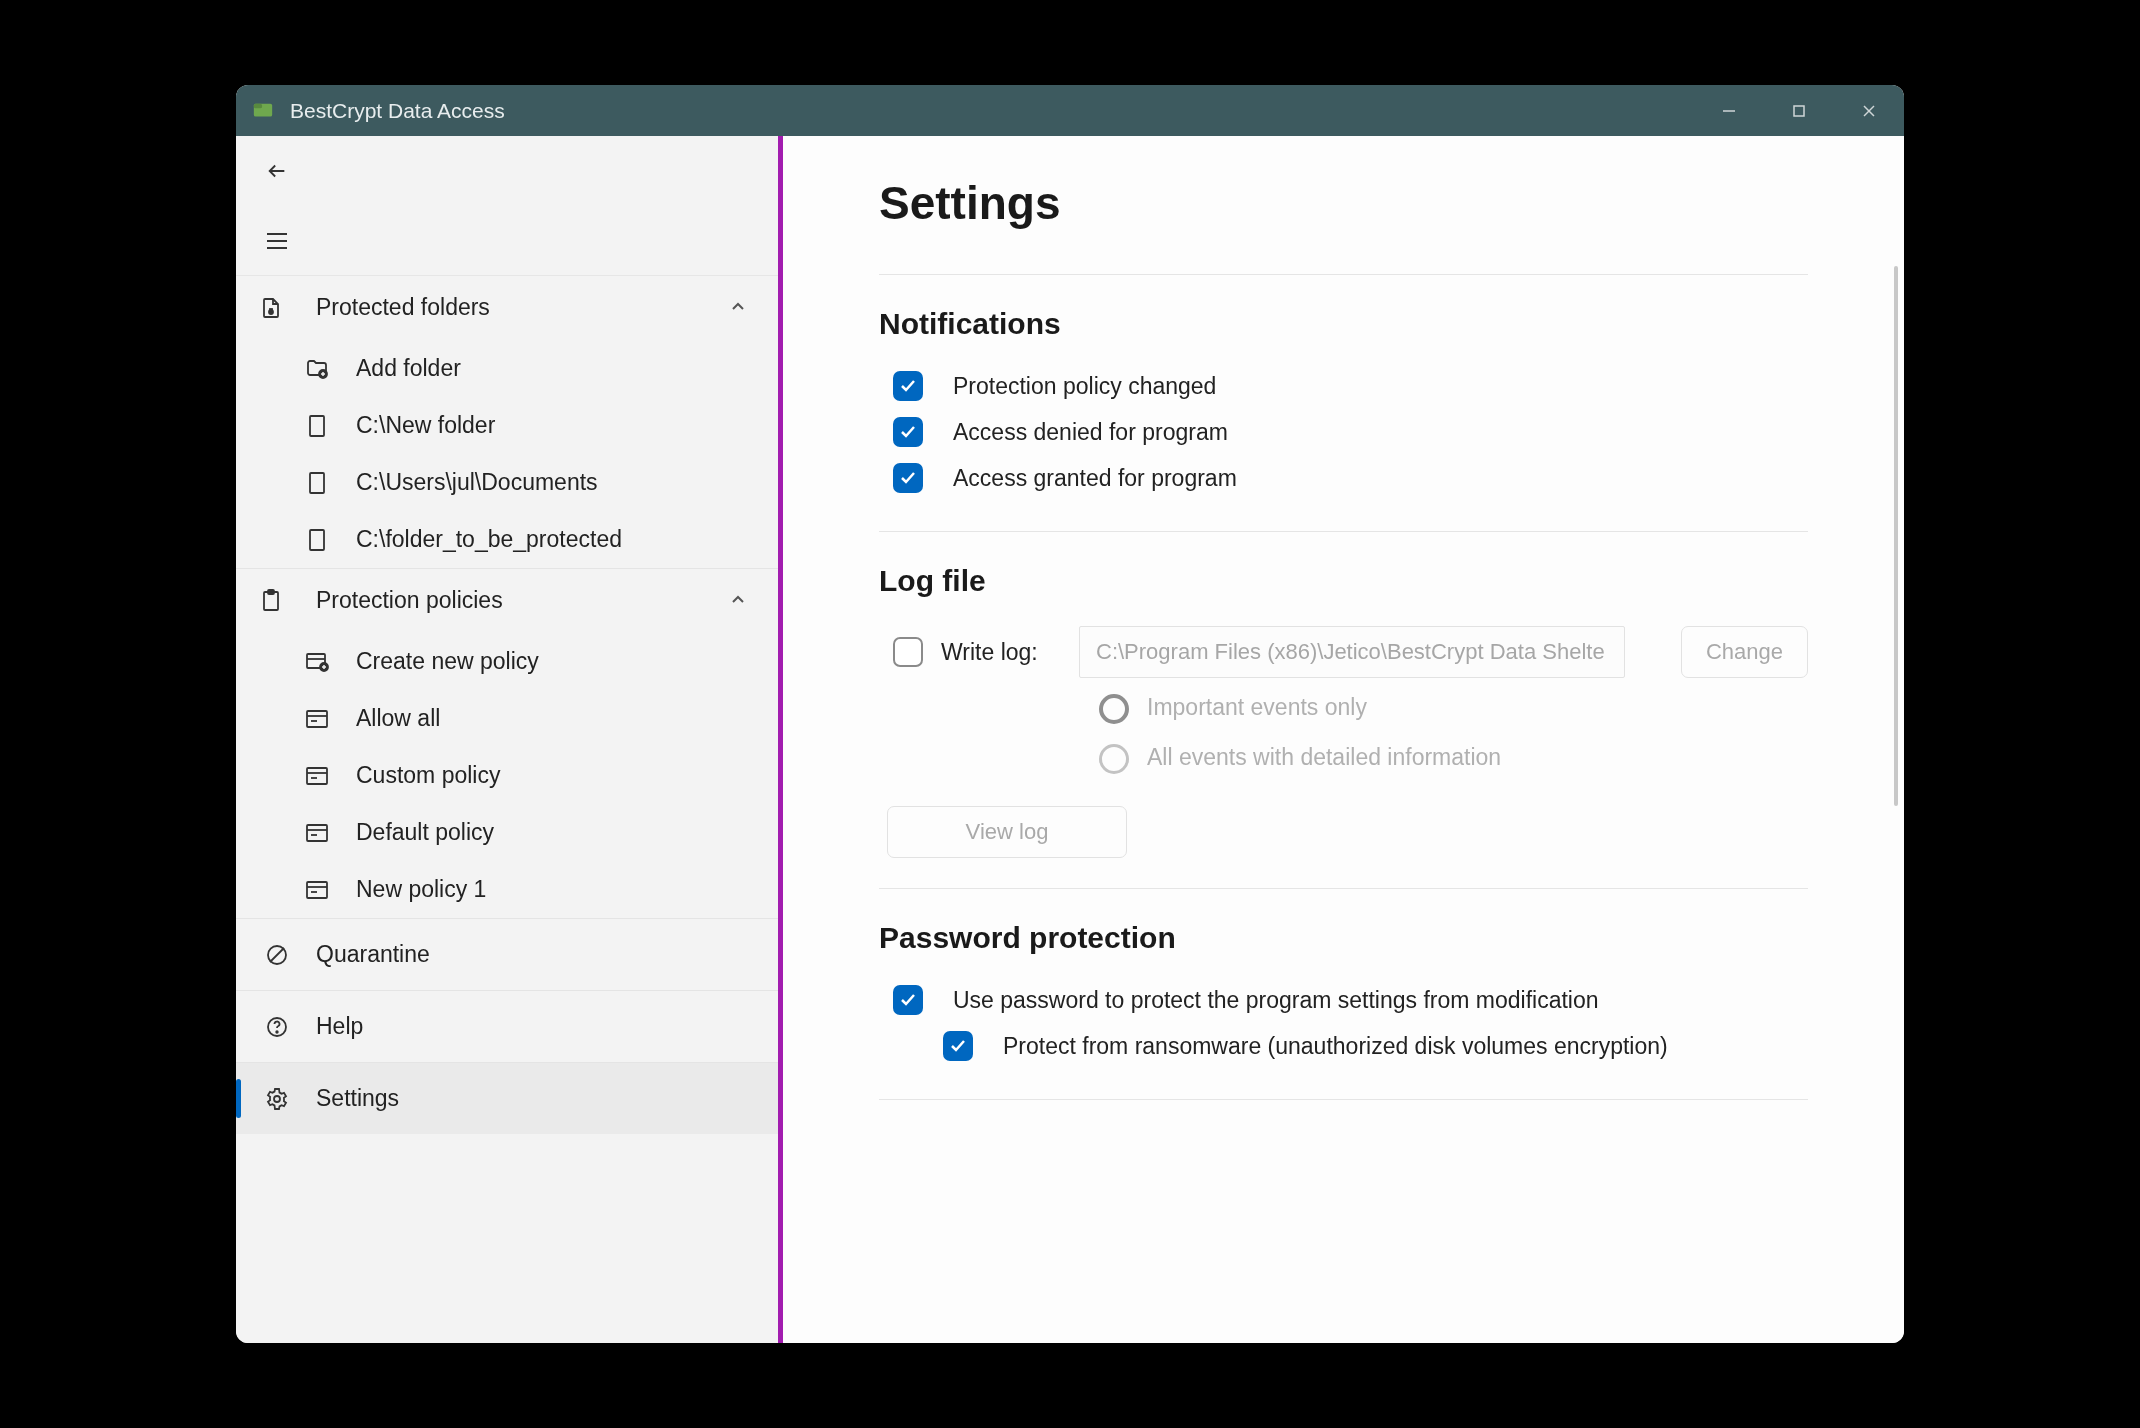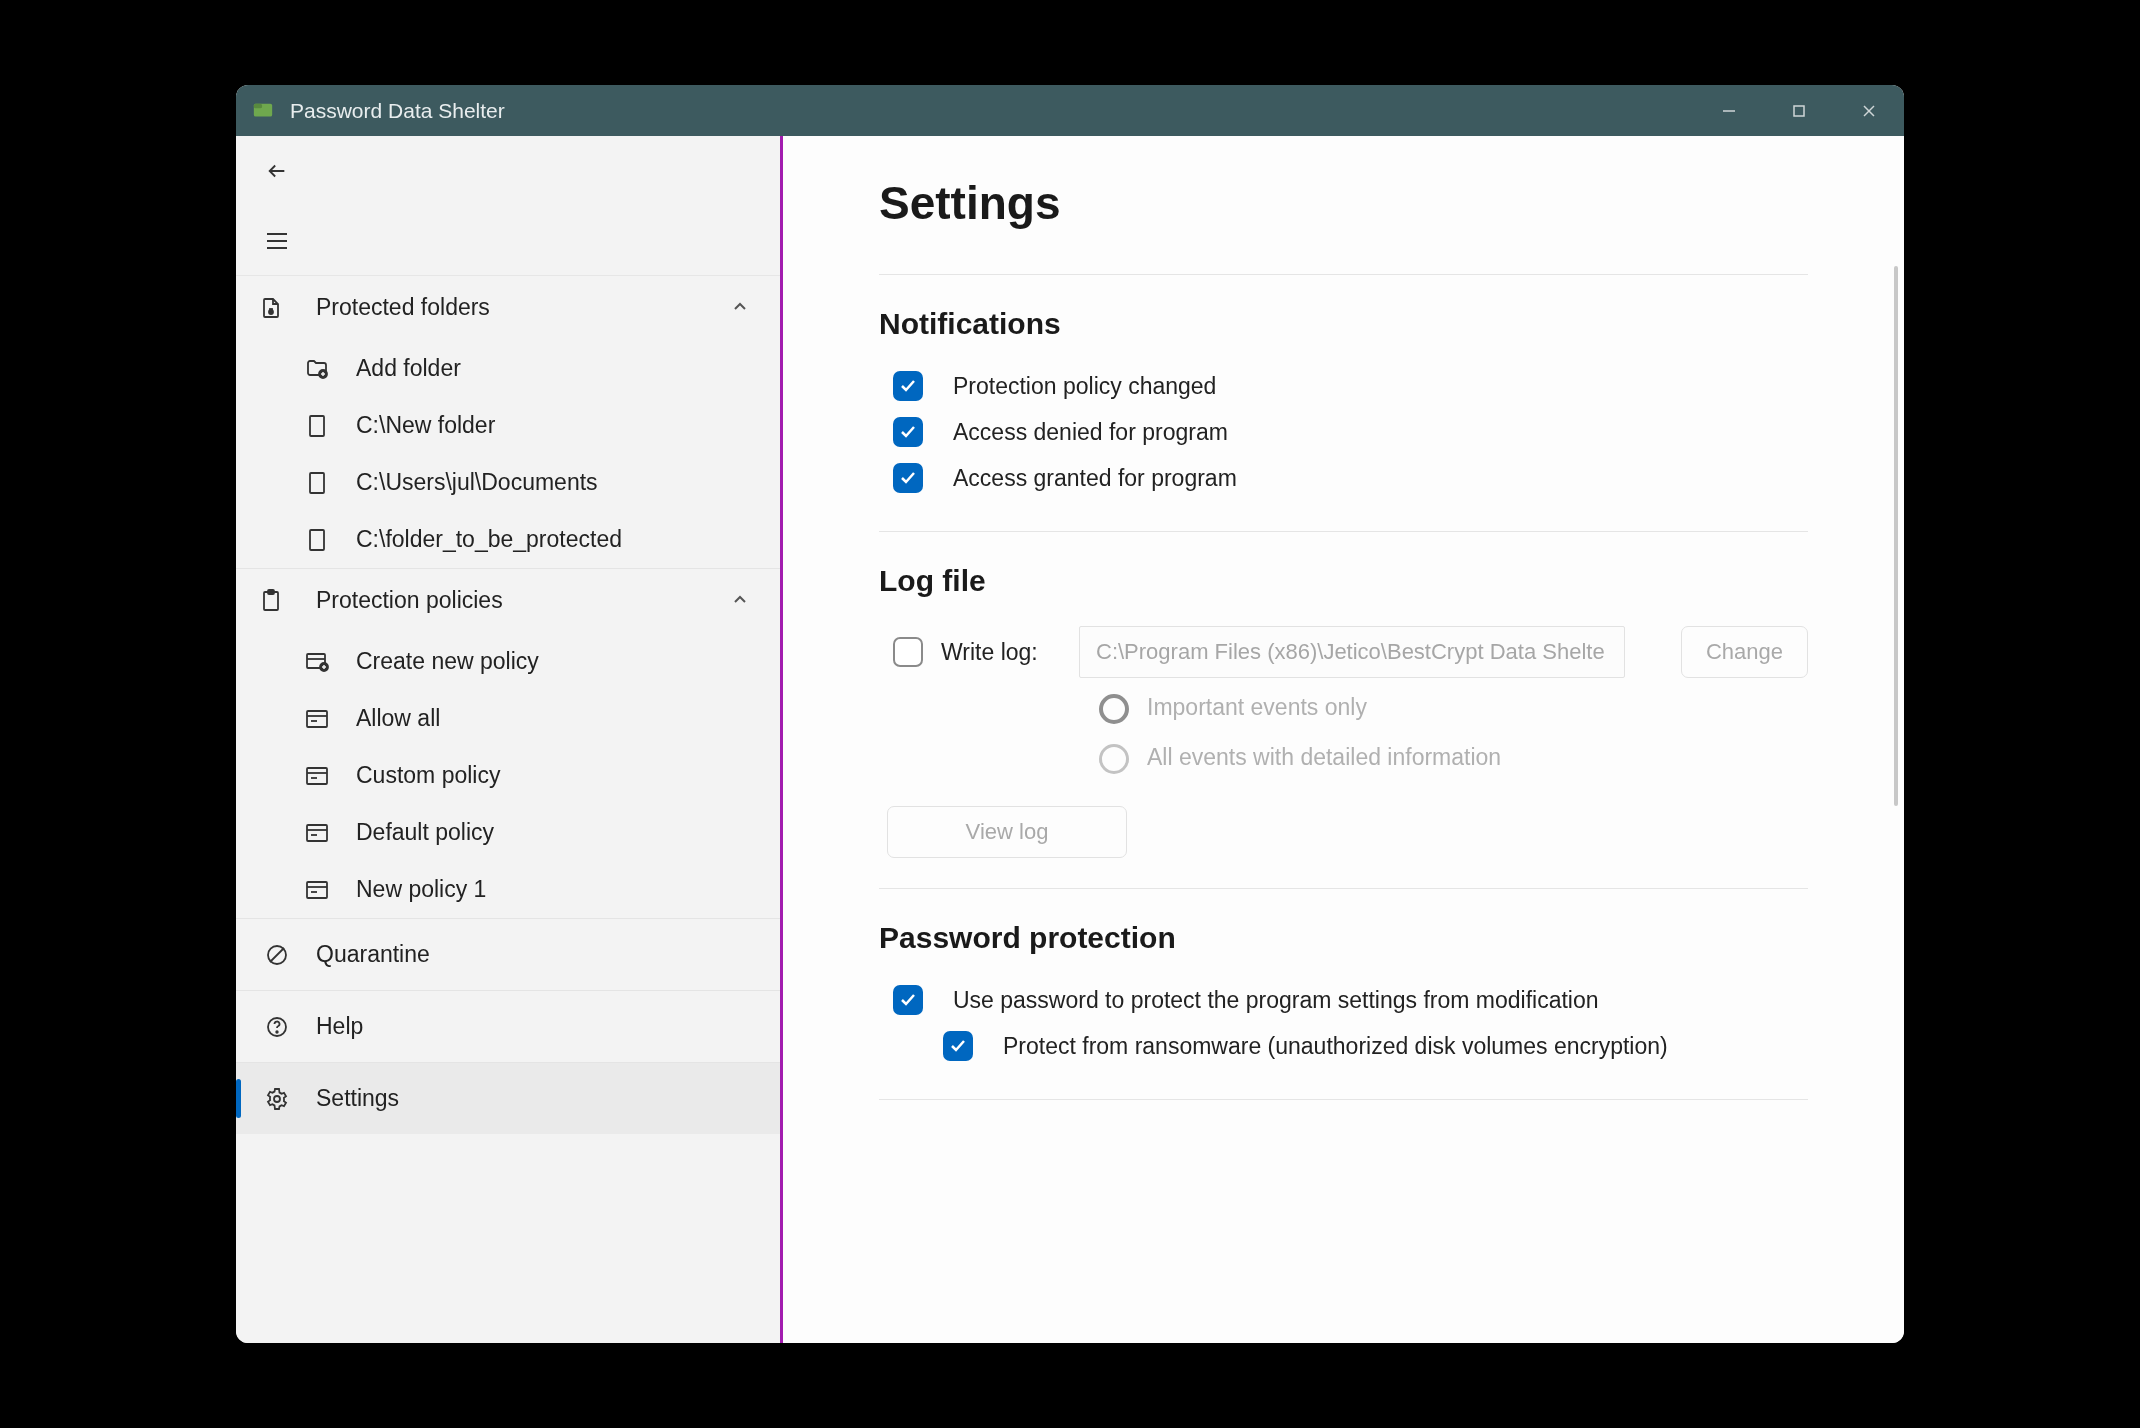--- a/index.html
+++ b/index.html
@@ -42,21 +42,21 @@
     width: 70px; height: 51px;
     display:flex;align-items:center;justify-content:center;
     color:#cfd6d7;
   }
   .body {
     flex:1; display:flex; min-height:0;
   }
   .sidebar {
     width: 547px;
     background:#f3f3f3;
-    border-right:3px solid #a21caf;
+    border-right:5px solid #a21caf;
     display:flex; flex-direction:column;
     position:relative;
   }
   .sb-top {
     height:70px; display:flex; align-items:center; padding-left:24px;
   }
   .sb-ham {
     height:70px; display:flex; align-items:center; padding-left:24px;
     border-bottom:1px solid #e6e6e6;
   }
@@ -138,21 +138,21 @@
 
 <div class="window">
 
   <div class="titlebar">
     <span class="app-icon">
       <svg width="22" height="22" viewBox="0 0 24 24">
           <rect x="2" y="4" width="20" height="14" rx="2" fill="#6fa84e"></rect>
           <rect x="2" y="4" width="9" height="5" rx="2" fill="#588a3e"></rect>
         </svg>
     </span>
-    <span>Password Data Shelter</span>
+    <span>BestCrypt Data Access</span>
     <span class="spacer"></span>
     <span class="winbtn">
       <svg width="14" height="14" viewBox="0 0 14 14">
           <line x1="1" y1="7" x2="13" y2="7" stroke="#cfd6d7" stroke-width="1.5"></line>
         </svg>
     </span>
     <span class="winbtn">
       <svg width="14" height="14" viewBox="0 0 14 14">
           <rect x="2" y="2" width="10" height="10" fill="none" stroke="#cfd6d7" stroke-width="1.5"></rect>
         </svg>

